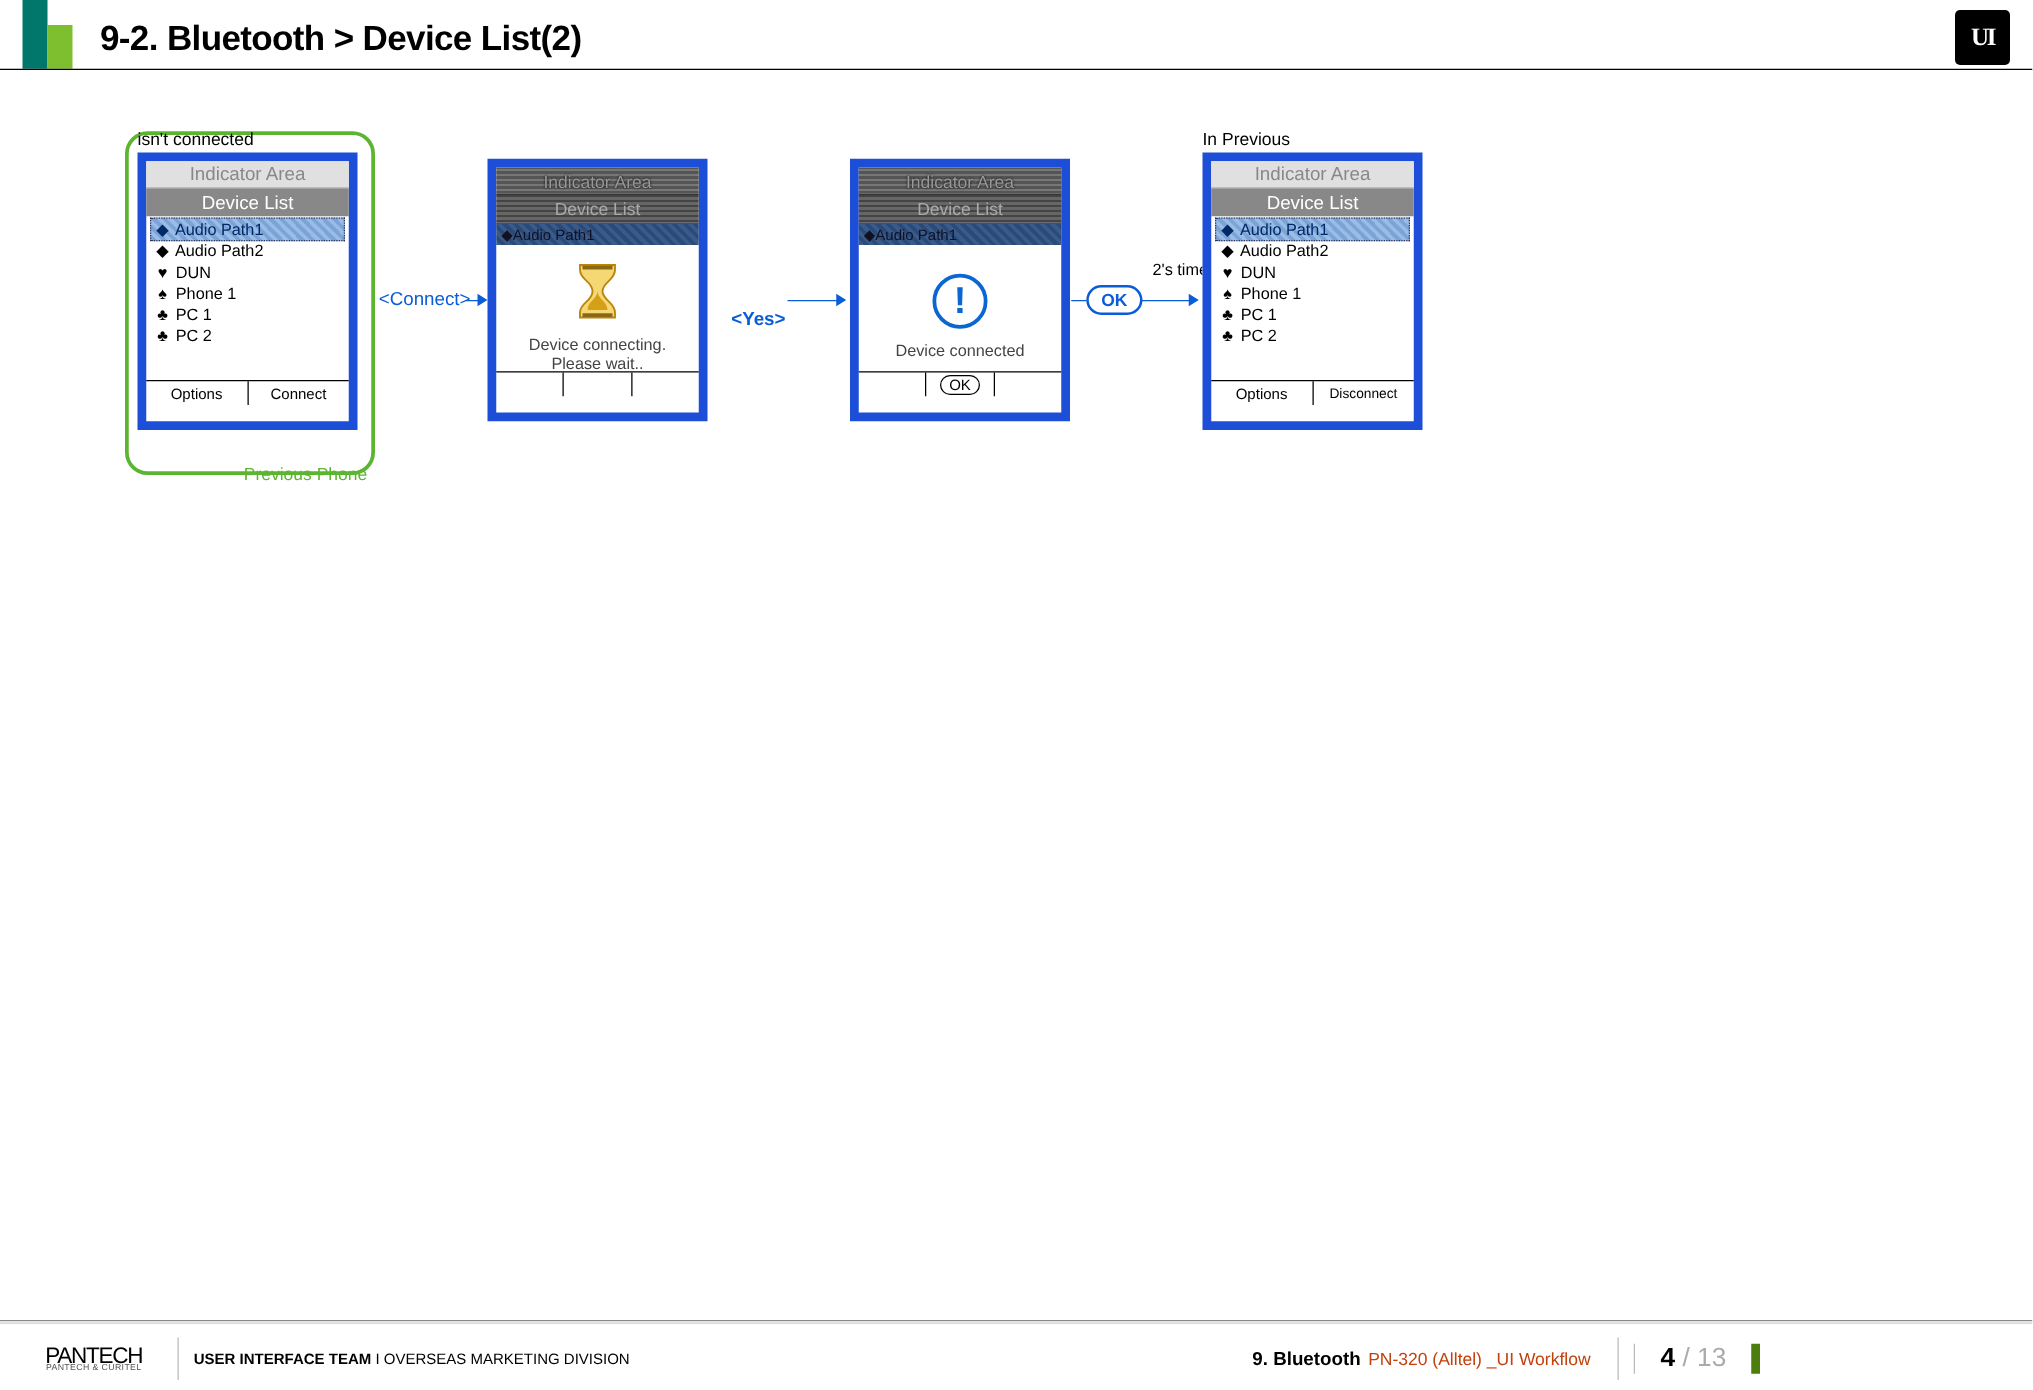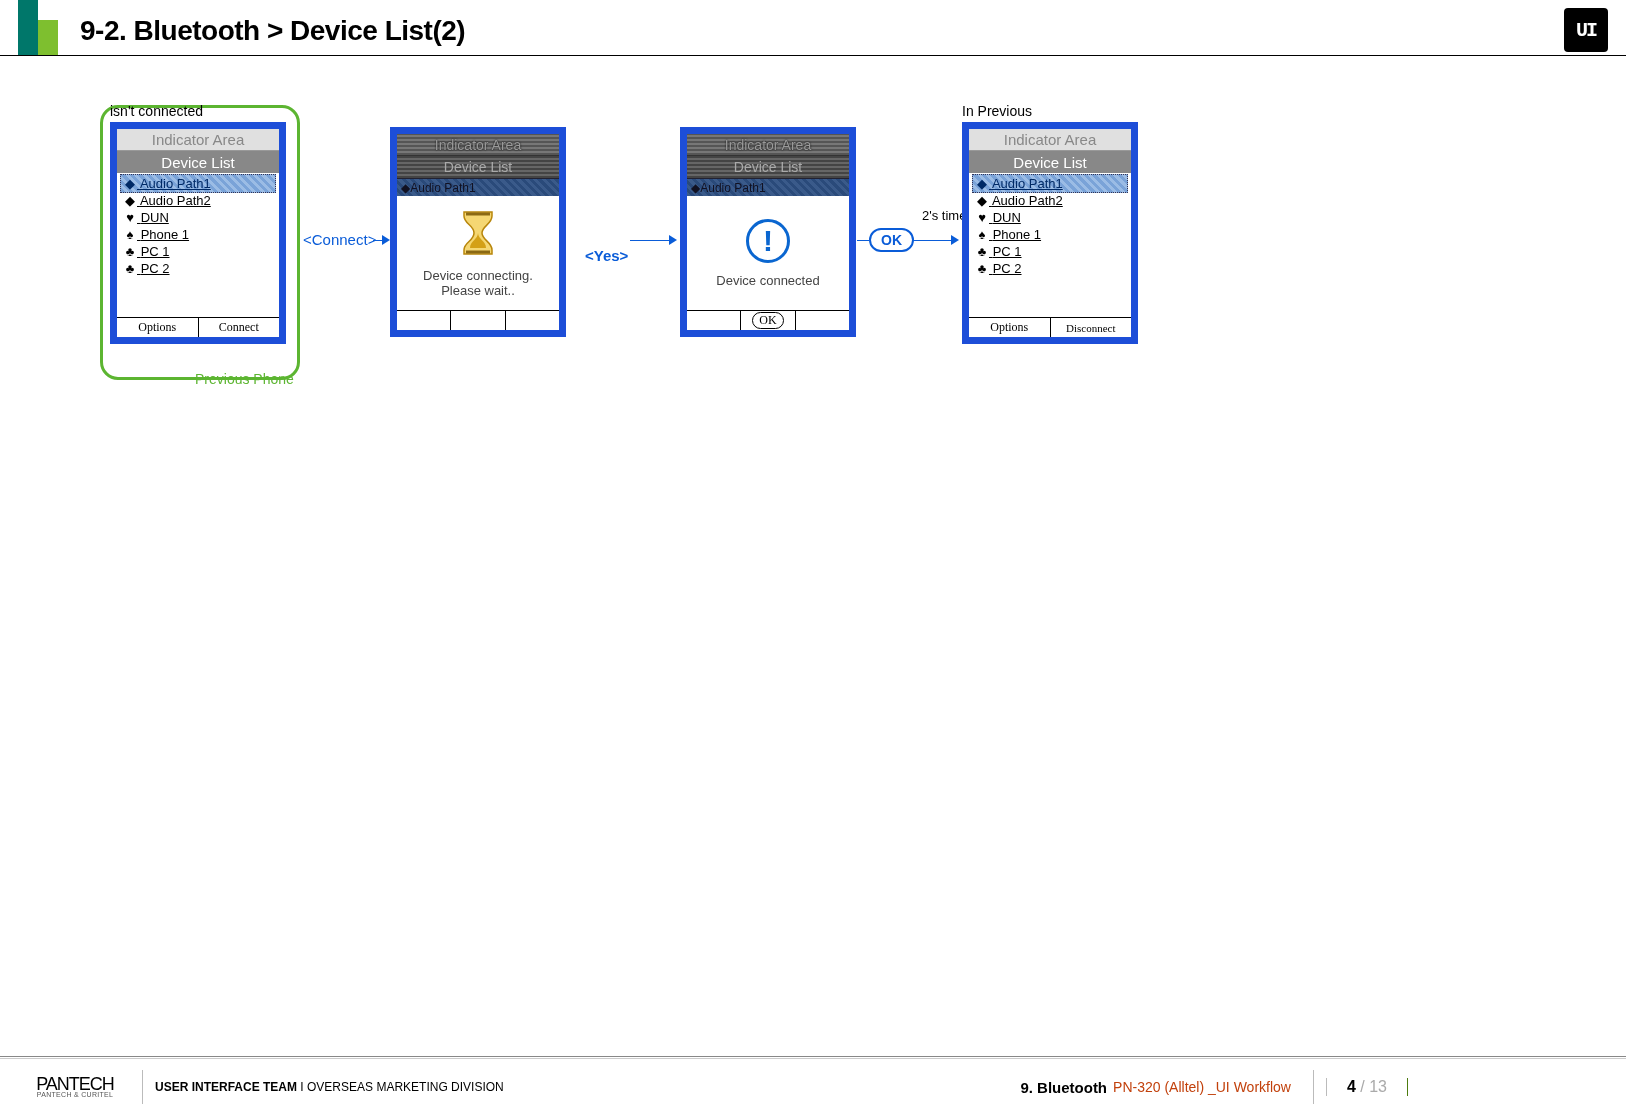--- a/index.html
+++ b/index.html
@@ -5,44 +5,44 @@
   * { box-sizing: border-box; }
   html, body { margin:0; padding:0; font-family: Arial, Helvetica, sans-serif; background:#fff; color:#000; }
   .page { width:1626px; height:1112px; position:relative; }
 
   
   .header-stripe { position:absolute; left:0; top:0; height:55px; }
   .stripe-a { width:20px; background:#00776a; left:18px; }
   .stripe-b { width:20px; background:#7ebf2f; left:38px; top:20px; height:35px;}
   .title { position:absolute; left:80px; top:15px; font-size:28px; font-weight:900; font-family: Arial Black, Arial, sans-serif; letter-spacing:-0.5px;}
   .header-rule { position:absolute; left:0; top:55px; width:1626px; border-top:1px solid #000;}
-  .logo-ui { position:absolute; right:18px; top:8px; width:44px; height:44px; background:#000; color:#fff; border-radius:4px; display:flex; align-items:center; justify-content:center; font-weight:900; font-size:20px; font-family: Liberation Mono, monospace; letter-spacing:-2px;}
+  .logo-ui { position:absolute; right:18px; top:8px; width:44px; height:44px; background:#000; color:#fff; border-radius:4px; display:flex; align-items:center; justify-content:center; font-weight:900; font-size:20px; font-family: Liberation Serif, serif; letter-spacing:-2px;}
 
   
   .flow { position:absolute; left:100px; top:95px; width:1200px; }
 
   
   .green-box { position:absolute; left:0; top:10px; width:200px; height:275px; border:3px solid #5cb531; border-radius:18px;}
   .prev-page { position:absolute; left:95px; top:276px; color:#5cb531; font-size:14px;}
 
   
   .phone { position:absolute; width:176px; border:7px solid #1d4ed8; background:#fff; }
   .phone1 { left:10px; top:27px; height:222px;}
   .phone4 { left:862px; top:27px; height:222px;}
   .phone-mid { height:210px; width:176px;}
   .phone2 { left:290px; top:32px;}
   .phone3 { left:580px; top:32px;}
 
   .indicator-area { height:22px; background:#e0e0e0; color:#888; text-align:center; font-size:15px; border-bottom:1px solid #999; display:flex; align-items:center; justify-content:center;}
   .device-list-hdr { height:22px; background:#888; color:#fff; text-align:center; font-size:15px; display:flex; align-items:center; justify-content:center;}
   .list-area { padding:2px 4px; font-size:13px; line-height:17px; height:156px; overflow:hidden;}
-  .list-row { white-space:nowrap; padding:0 2px;text-decoration:underline;}
+  .list-row { white-space:nowrap; padding:0 2px;}
   .list-row .sym { display:inline-block; width:14px; text-align:center;}
   .list-row.selected { background: repeating-linear-gradient(45deg,#7aa3d8 0 3px,#9bbce5 3px 6px); color:#002a66; border:1px dotted #335; margin:-1px;}
-  .softkeys { position:absolute; left:0; right:0; bottom:0; height:20px; display:flex; border-top:1px solid #000;font-family:Liberation Serif, serif;}
+  .softkeys { position:absolute; left:0; right:0; bottom:13px; height:20px; display:flex; border-top:1px solid #000;}
   .sk { flex:1; border-right:1px solid #000; font-size:12px; display:flex; align-items:center; justify-content:center;}
   .sk:last-child{border-right:none;}
   .sk3 { flex:1; border-right:1px solid #000; font-size:11px; display:flex; align-items:center; justify-content:center;}
   .sk3:last-child{border-right:none;}
 
   
   .grey-overlay-top { position:absolute; left:0; top:0; right:0; }
   .grey-ind { height:22px; background:repeating-linear-gradient(0deg,#555 0 2px,#777 2px 4px); border-bottom:1px solid #333; color:#999; text-align:center; font-size:14px; display:flex; align-items:center; justify-content:center; text-shadow:0 0 2px #000;}
   .grey-dl { height:22px; background:repeating-linear-gradient(0deg,#444 0 2px,#666 2px 4px); color:#aaa; text-align:center; font-size:14px; display:flex; align-items:center; justify-content:center;}
   .grey-row { height:18px; background:repeating-linear-gradient(45deg,#3a5a8a 0 3px,#2a4a7a 3px 6px); color:#112; font-size:12px; padding-left:4px; display:flex; align-items:center; border-top:1px solid #223;}
@@ -70,21 +70,21 @@
   .brand { margin-left:20px; width:110px; text-align:center;}
   .brand-main { font-family: Arial Black, Arial; font-size:18px; letter-spacing:-1px; line-height:14px;}
   .brand-sub { font-size:7px; color:#555; letter-spacing:0.3px;}
   .vsep { width:1px; height:34px; background:#bbb; margin:0 12px;}
   .team { font-size:12px;}
   .team b{font-weight:bold;}
   .spacer{flex:1;}
   .section-label { font-size:15px; margin-right:6px;}
   .section-label b{font-family: Arial Black, Arial; font-weight:900;}
   .section-sub { font-size:14px; color:#c2410c; margin-right:10px;}
-  .pagecell { border-left:1px solid #bbb; border-right:1px solid #4d7c0f; padding:0 20px; font-size:16px;}
+  .pagecell { border-left:1px solid #bbb; border-right:7px solid #4d7c0f; padding:0 20px; font-size:21px;}
   .pagecell .cur{font-weight:900;}
   .pagecell .tot{color:#aaa;}
 
   .caption-above { position:absolute; font-size:14px;}
 </style>
 </head>
 <body>
 
 <div class="page">
 

